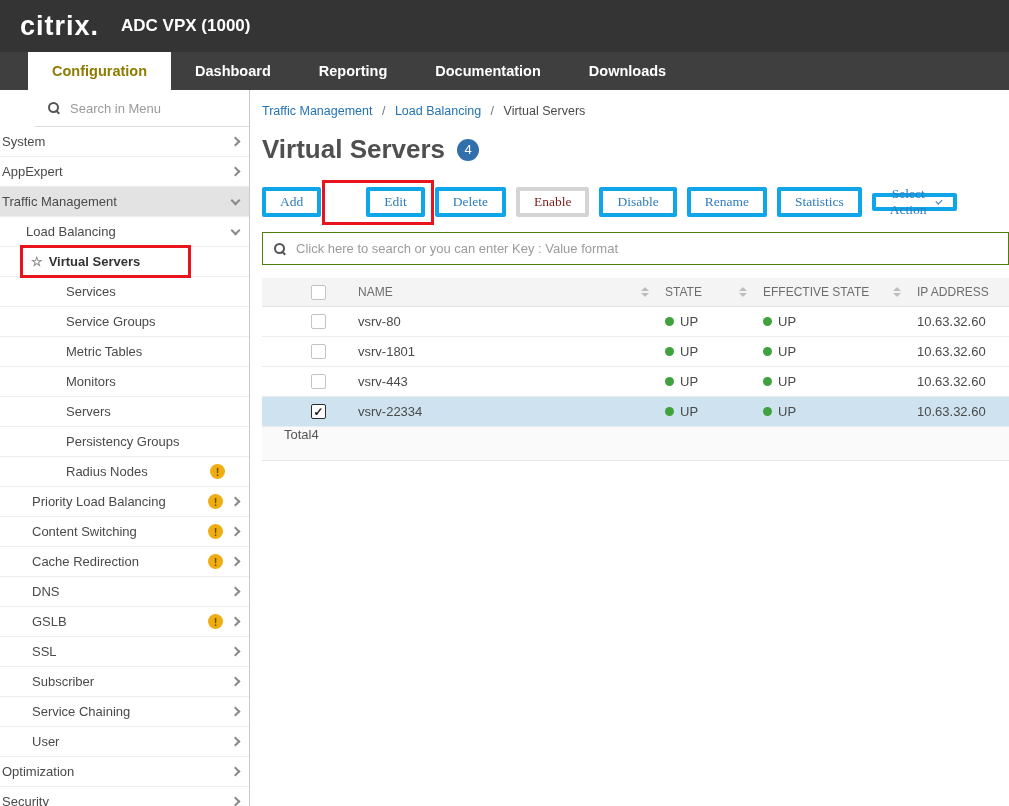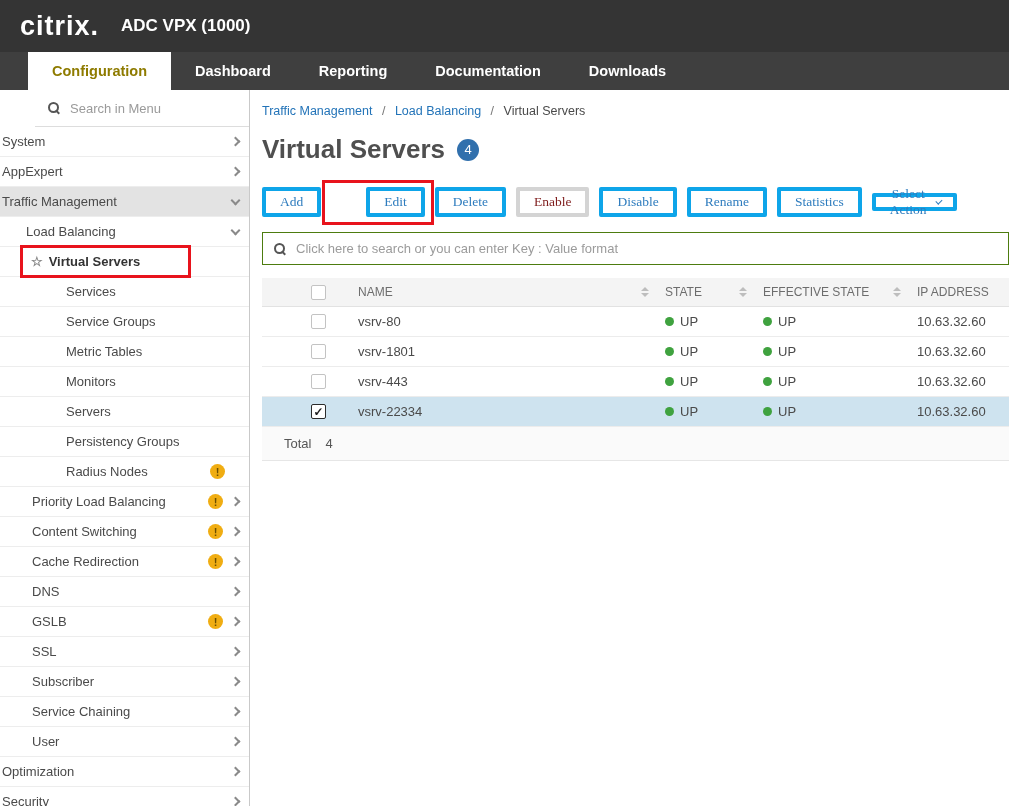--- a/index.html
+++ b/index.html
@@ -101,22 +101,22 @@
   .c-ip { flex:1; display:flex; align-items:center; }
   .cb { width:15px; height:15px; border:1px solid #c3c3c3; background:#fff; border-radius:2px;
     cursor:pointer; display:flex; align-items:center; justify-content:center; }
   .cb.checked { border:1.5px solid #2b2b2b; color:#1d1d1d; font-size:12px; font-weight:bold; }
   .sort { display:inline-flex; flex-direction:column; gap:2px; margin-left:auto; margin-right:16px; }
   .sort i { display:block; width:0; height:0; border-left:4px solid transparent;
     border-right:4px solid transparent; }
   .sort .up { border-bottom:4px solid #bdbdbd; }
   .sort .dn { border-top:4px solid #bdbdbd; }
   .dot { width:9px; height:9px; border-radius:50%; background:#3fa23f; margin-right:6px; flex:none; }
-  .t-total { display:flex; align-items:center; height:34px; background:#fafafa;
-    border-bottom:1px solid #e6e6e6; padding-left:22px; font-size:13px; color:#555; gap:14px; }
+  .t-total { display:flex; align-items:flex-start; height:34px; background:#fafafa;
+    border-bottom:1px solid #e6e6e6; padding-left:22px; font-size:13px; color:#555; gap:0; }
 </style>
 </head>
 <body>
 
 <div class="top-header">
   <span class="logo">citrix.</span>
   <span class="app-title">ADC VPX (1000)</span>
 </div>
 
 <div class="nav-bar">

